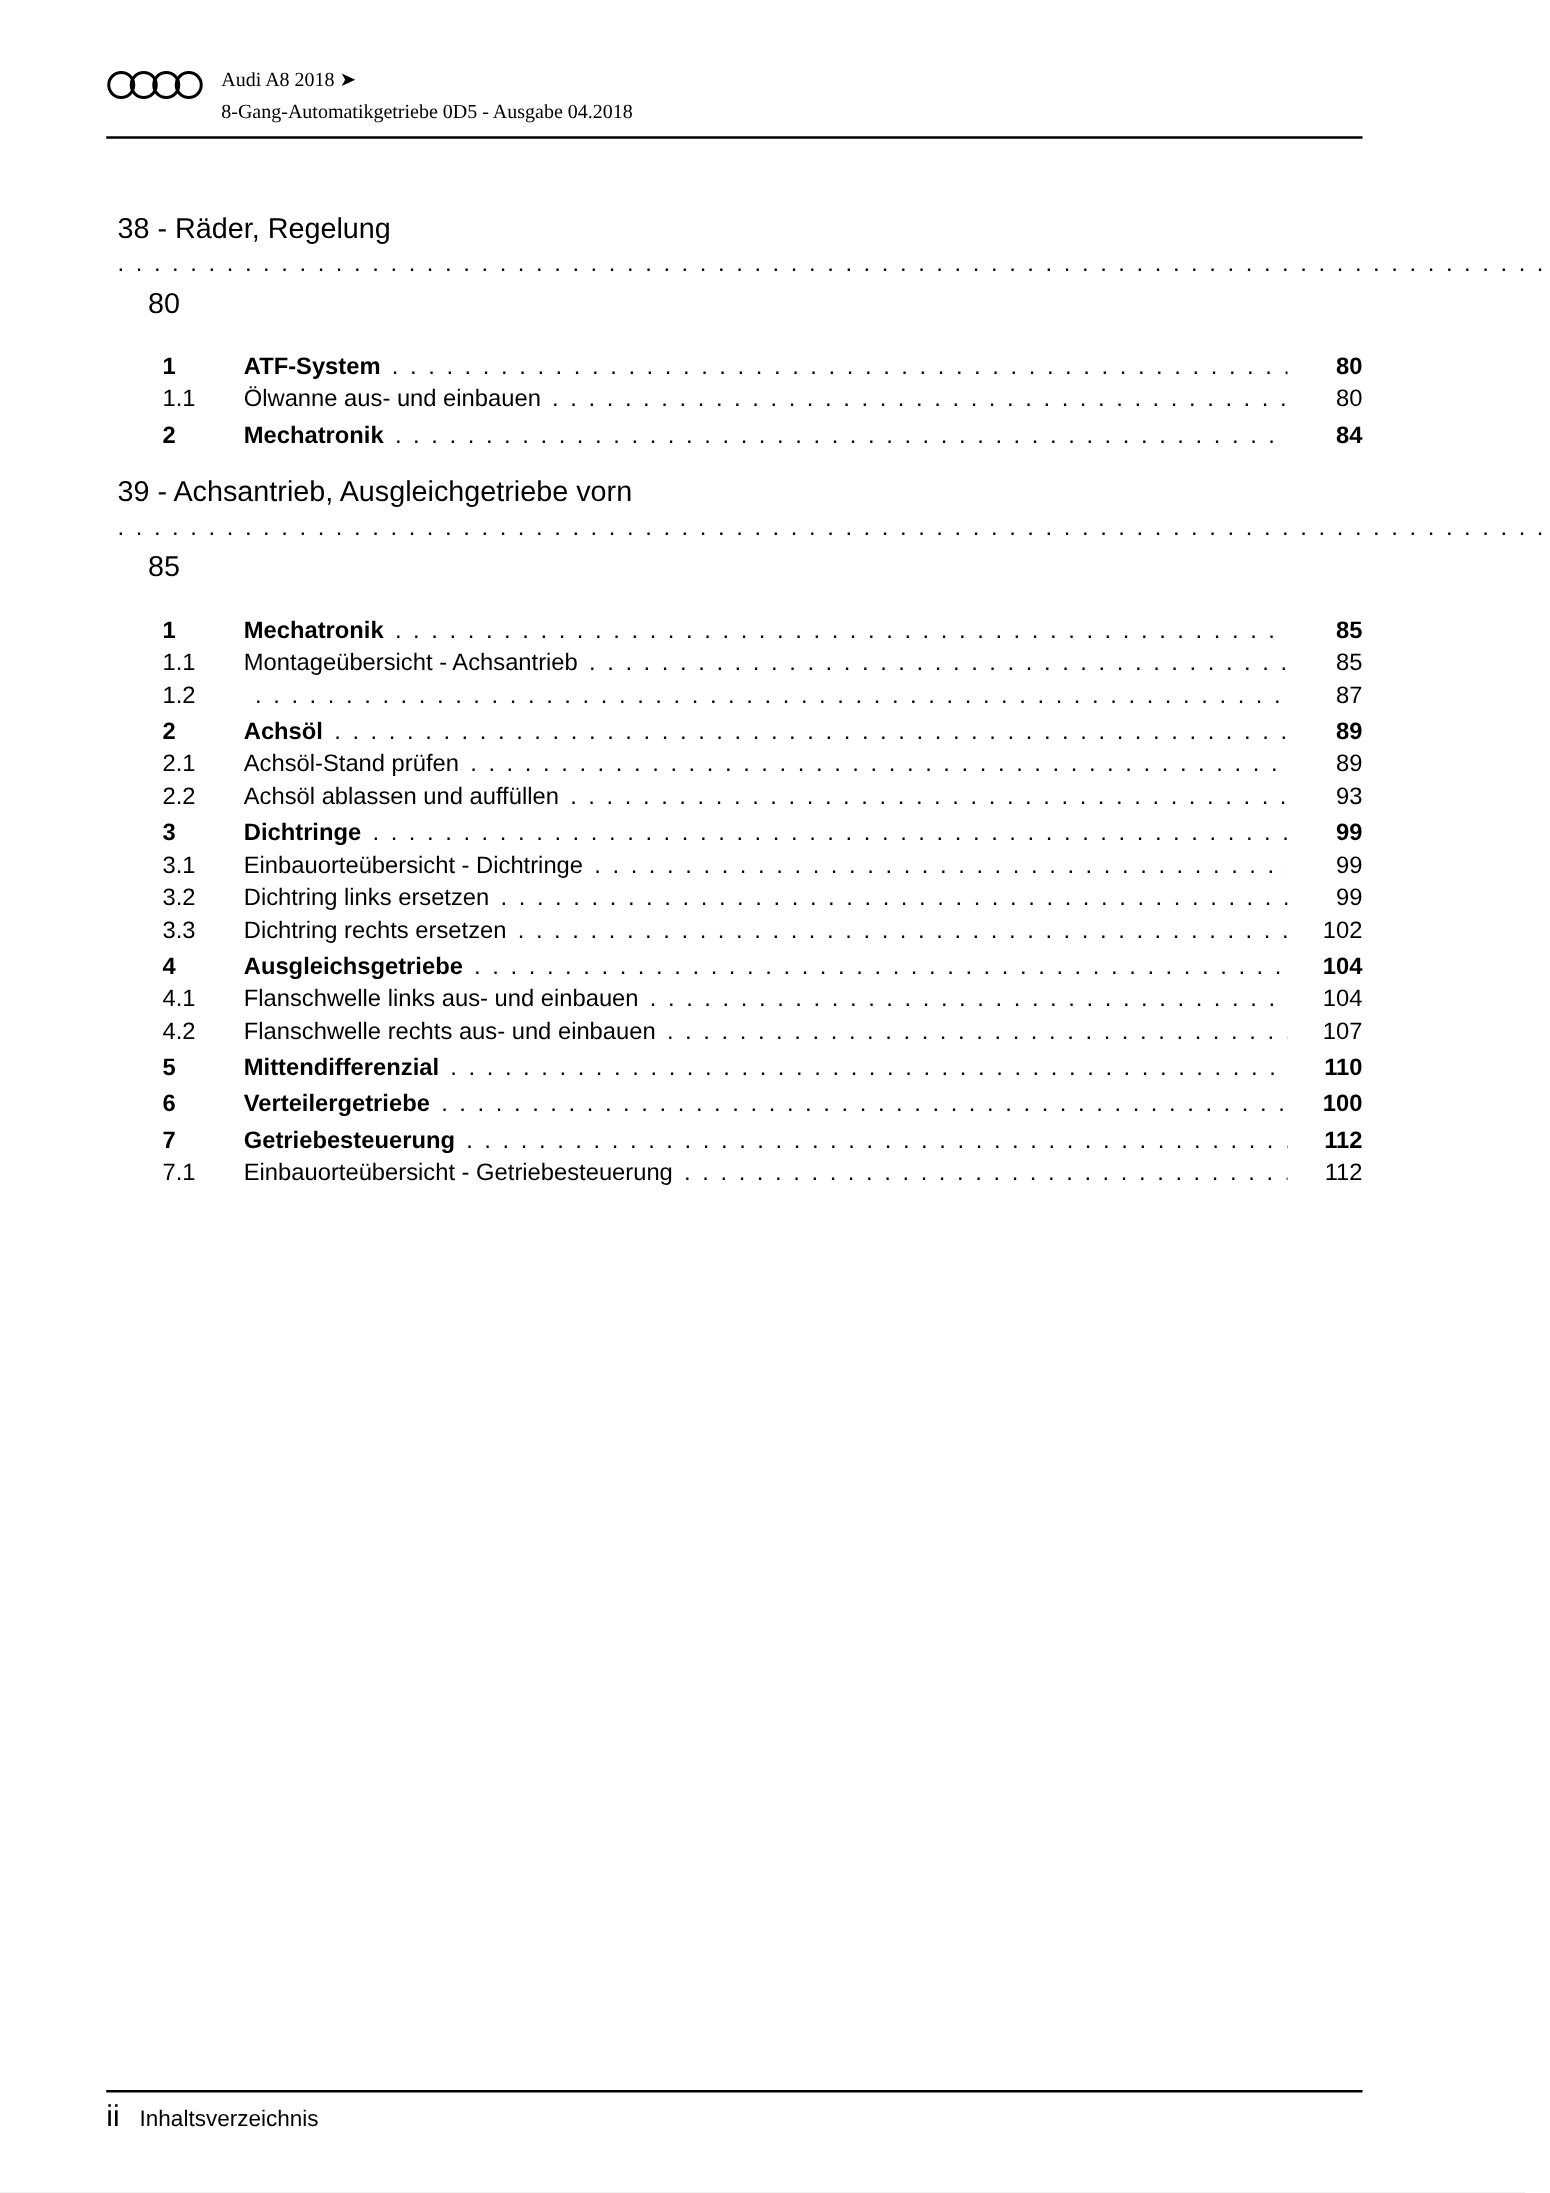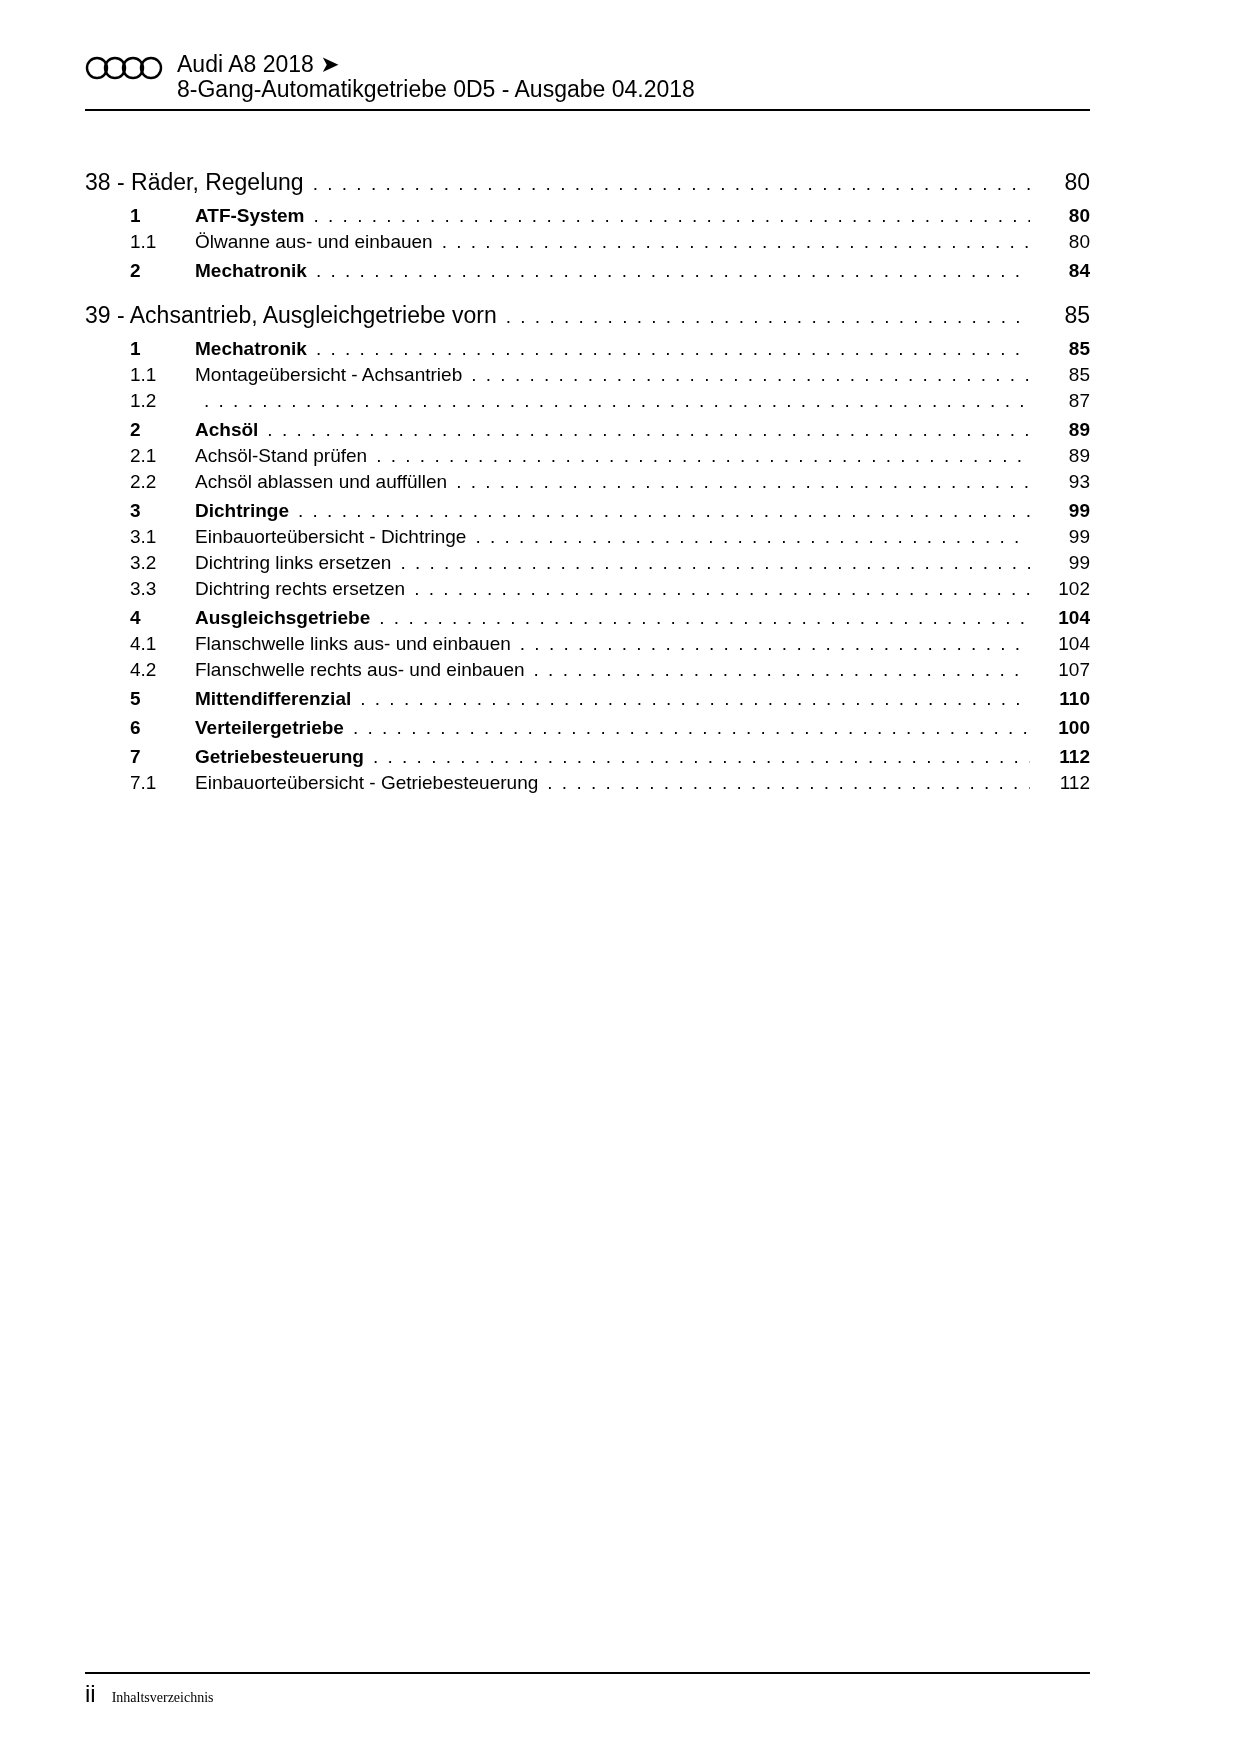--- a/index.html
+++ b/index.html
@@ -19,40 +19,41 @@
     right: 150px;
     top: 52px;
   }
   
   .header-row {
     display: flex;
     align-items: flex-start;
     gap: 14px;
   }
   .audi-logo { flex: 0 0 auto; padding-top: 2px; }
-  .header-text { font-size: 23px; line-height: 25px; }
+  .header-text { font-size: 16px; line-height: 25px; font-family: Liberation Serif, serif; }
   .rule {
     border: none;
     border-top: 2px solid #000;
     margin: 7px 0 0 0;
     height: 0;
   }
   
   .toc { margin-top: 56px; }
   .toc-row {
     display: flex;
     align-items: baseline;
     font-size: 19px;
     line-height: 26px;
   }
   .toc-row.chapter {
     font-size: 23px;
     line-height: 30px;
     margin-top: 16px;
     margin-bottom: 4px;
+    flex-direction: column;
   }
   .toc-row.chapter:first-child { margin-top: 0; }
   .toc-row.section { font-weight: bold; margin-top: 3px; }
   .toc-row.section .dots { font-weight: normal; }
   .toc-row.section, .toc-row.subsection { padding-left: 45px; }
   .num {
     flex: 0 0 65px;
     width: 65px;
   }
   .title { white-space: nowrap; flex: 0 0 auto; }
@@ -77,21 +78,21 @@
     right: 150px;
     bottom: 46px;
   }
   .footer-row {
     display: flex;
     align-items: baseline;
     gap: 16px;
     padding-top: 6px;
   }
   .footer-pagenum { font-size: 24px; }
-  .footer-label { font-size: 14px; font-family: Liberation Serif, serif; }
+  .footer-label { font-size: 18px; }
 </style>
 </head>
 <body>
 
 <div class="page">
   <div class="content">
 
     <div class="header-row">
       <span class="audi-logo">
         <svg width="78" height="28" viewBox="0 0 78 28" aria-hidden="true">

